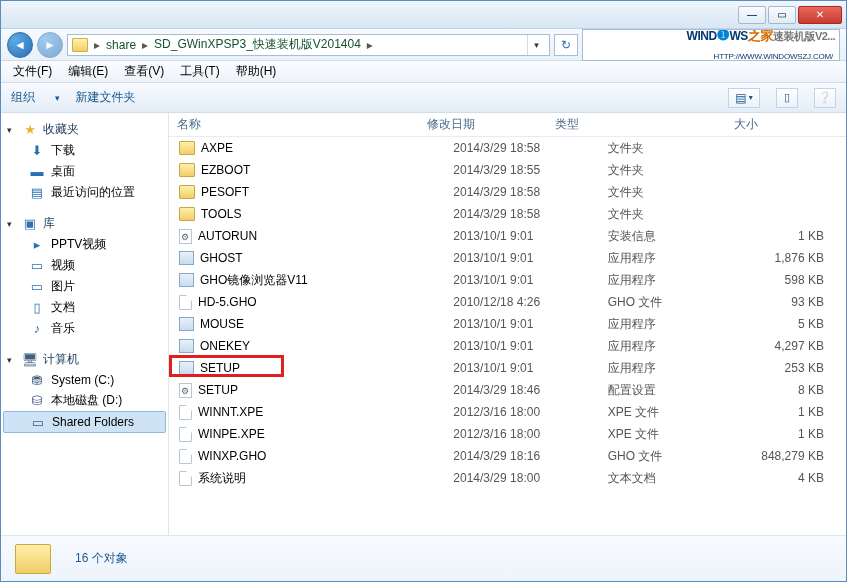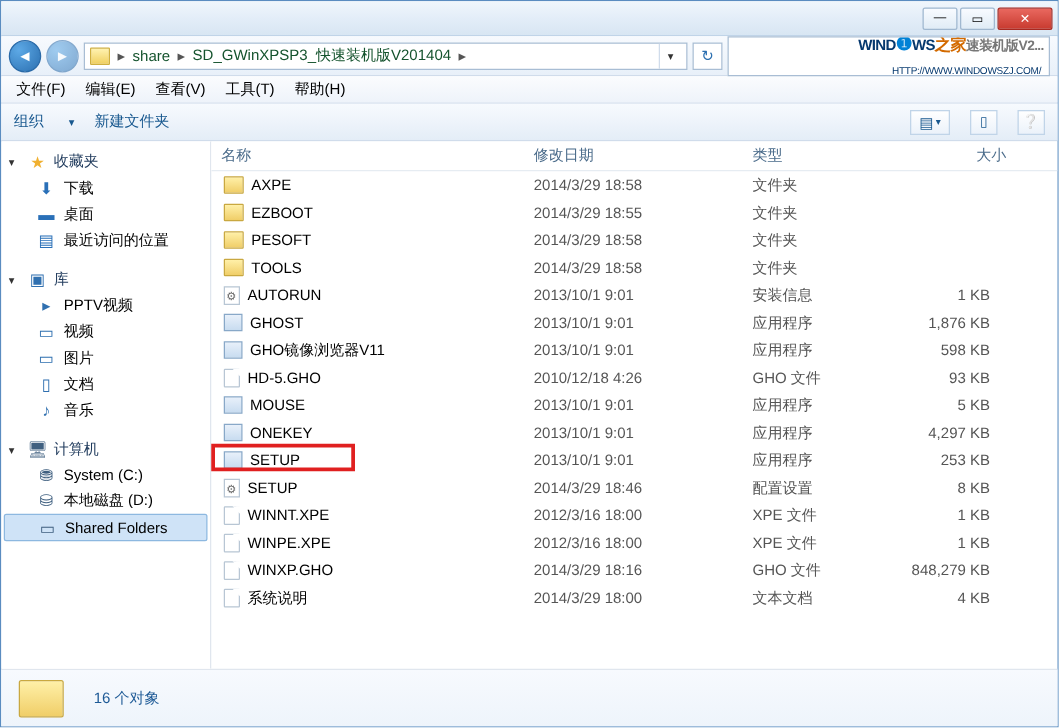--- a/index.html
+++ b/index.html
@@ -37,24 +37,24 @@
     .ico { width: 16px; height: 16px; display: inline-flex; align-items: center; justify-content: center; font-size: 13px; }
     .ico-star { color: #f0b030; }
     .ico-dl { color: #2a70b8; }
     .ico-lib { color: #3070b0; }
     .ico-comp { color: #406080; }
     .filepane { flex: 1; display: flex; flex-direction: column; overflow: hidden; }
     .colhead { height: 24px; display: flex; align-items: center; border-bottom: 1px solid #e6ecf2; background: #fff; }
     .col { padding: 4px 8px; color: #4a6b8a; border-right: 1px solid transparent; }
     .c-name { flex: 0 0 250px; }
     .c-date { flex: 0 0 128px; }
-    .c-type { flex: 0 0 120px; margin-left: 47px; }
+    .c-type { flex: 0 0 120px; }
     .c-size { flex: 0 0 100px; text-align: right; }
     .filelist { flex: 1; overflow: auto; }
-    .row { height: 22px; display: flex; align-items: center; padding: 0; }
+    .row { height: 22px; display: flex; align-items: center; padding: 0; justify-content: space-between; }
     .row .c-name { display: flex; align-items: center; gap: 6px; padding-left: 10px; }
     .row .c-date, .row .c-type { color: #555; padding-left: 8px; }
     .row .c-size { color: #555; padding-right: 22px; }
     .fico { width: 16px; height: 14px; display: inline-flex; align-items: center; justify-content: center; }
     .fico.folder { background: linear-gradient(to bottom, #fff0a8, #f0ce68); border: 1px solid #c9a840; border-radius: 1px; }
     .fico.file { background: #fff; border: 1px solid #b8c6d4; border-radius: 1px; position: relative; width: 13px; height: 15px; }
     .fico.file::after { content: ""; position: absolute; top: -1px; right: -1px; border: 3px solid transparent; border-top-color: #fff; border-right-color: #fff; }
     .fico.exe { background: linear-gradient(to bottom, #e8f0fa, #c8dcf0); border: 1px solid #88a8c8; width: 15px; height: 14px; }
     .fico.cfg { background: #fff; border: 1px solid #b8c6d4; width: 13px; height: 15px; position: relative; }
     .fico.cfg::before { content: "⚙"; font-size: 9px; color: #666; position: absolute; top: 2px; left: 1px; }

